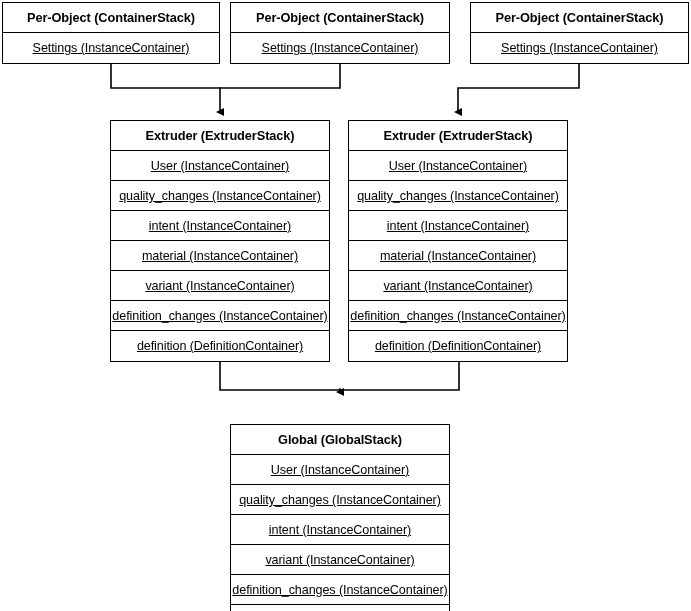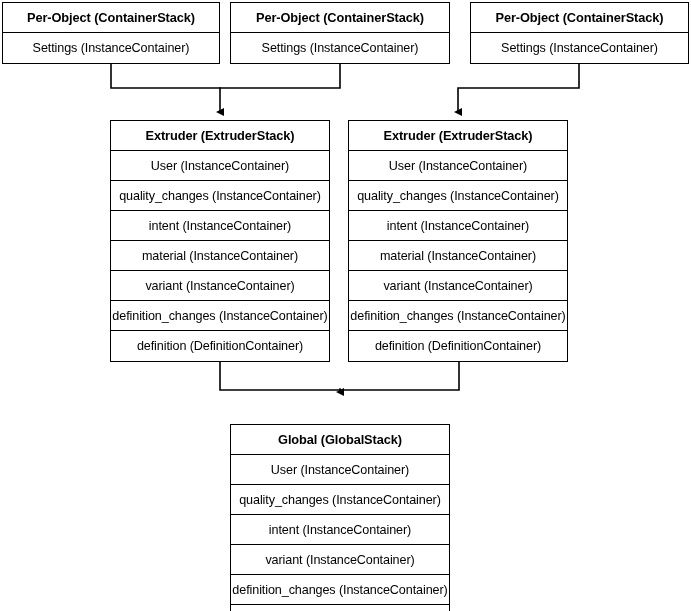--- a/index.html
+++ b/index.html
@@ -40,20 +40,21 @@
     overflow: hidden;
     letter-spacing: -0.1px;
   }
   .row.header {
     font-weight: bold;
     font-size: 12.8px;
     border-bottom: 1.6px solid #000000;
   }
   .row.sub {
     border-bottom: 1.6px solid #000000;
+    text-decoration: underline;
   }
   .row.sub.last {
     border-bottom: none;
   }
 
   
   .edges {
     position: absolute;
     left: 0;
     top: 0;

